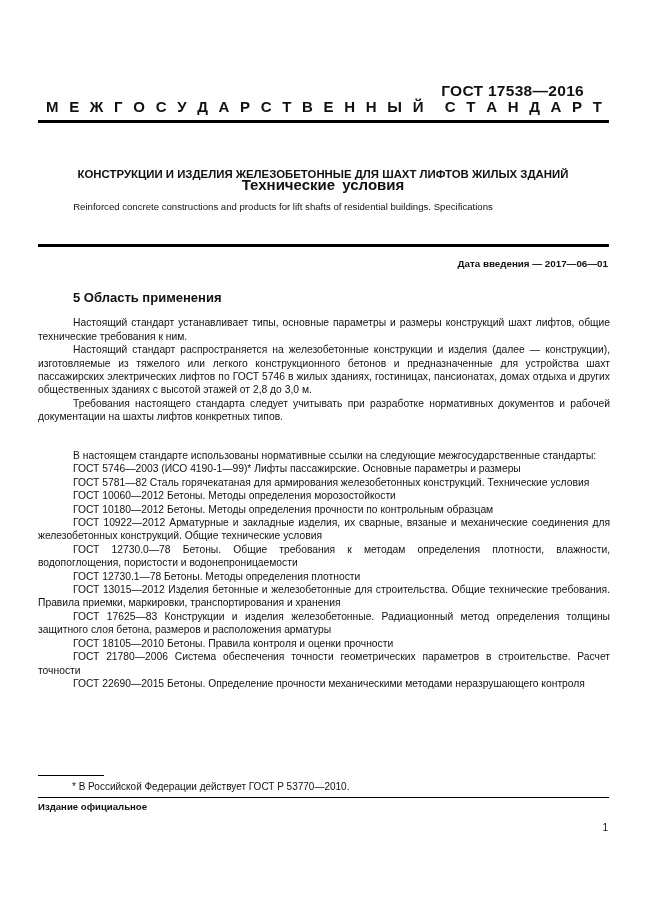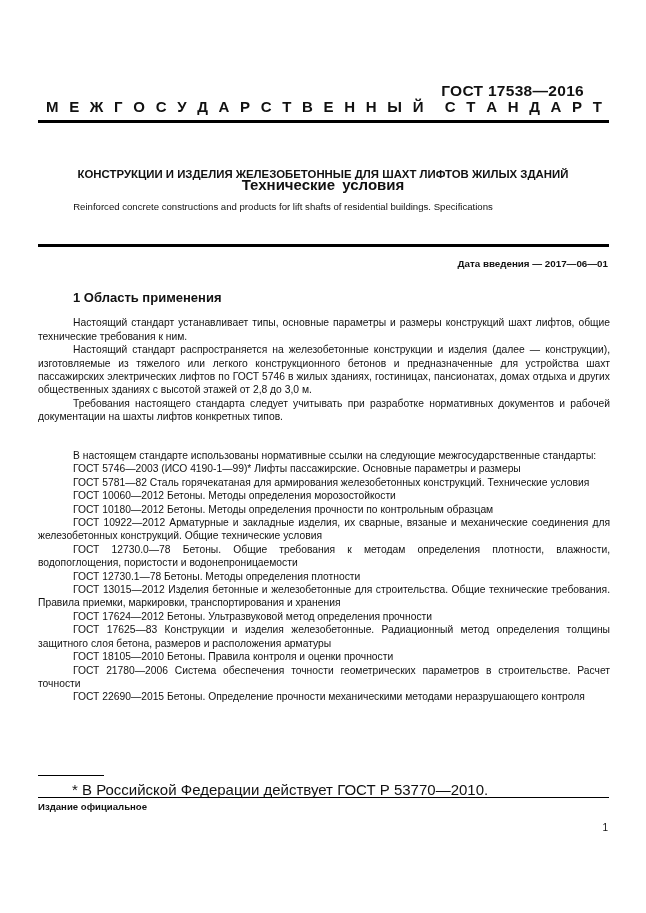--- a/index.html
+++ b/index.html
@@ -11,21 +11,21 @@
     .title { position:absolute; top:168px; left:0; width:646px; text-align:center; font-size:11.4px; font-weight:bold; }
     .subtitle { position:absolute; top:176px; left:0; width:646px; text-align:center; font-size:15px; font-weight:bold; word-spacing:3px; }
     .en-title { position:absolute; top:201px; left:0; width:566px; text-align:center; font-size:9.6px; }
     .rule-thick2 { position:absolute; top:244px; left:38px; width:571px; height:3px; background:#000; }
     .intro-date { position:absolute; top:258px; right:38px; font-size:9.8px; font-weight:bold; }
     .content { position:absolute; left:38px; width:572px; font-size:10.3px; line-height:13.4px; }
     .sec-head { font-size:13px; font-weight:bold; padding-left:35px; }
     .para { text-indent:35px; text-align:justify; margin:0; }
     .ref { text-indent:35px; text-align:justify; margin:0; }
     .fn-rule { position:absolute; top:775px; left:38px; width:66px; height:1px; background:#000; }
-    .footnote { position:absolute; top:781px; left:72px; font-size:15px; }
+    .footnote { position:absolute; top:781px; left:72px; font-size:10px; }
     .rule-thin { position:absolute; top:797px; left:38px; width:571px; height:1px; background:#000; }
     .edition { position:absolute; top:801px; left:38px; font-size:9.6px; font-weight:bold; }
     .page-num { position:absolute; top:822px; right:38px; font-size:10px; }
   </style>
 </head>
 <body>
 
 <div class="gost-code">ГОСТ 17538—2016</div>
 
 <div class="interstate" id="interstate">
@@ -60,40 +60,39 @@
 <div class="rule-thick1"></div>
 
 <div class="title">КОНСТРУКЦИИ И ИЗДЕЛИЯ ЖЕЛЕЗОБЕТОННЫЕ ДЛЯ ШАХТ ЛИФТОВ ЖИЛЫХ ЗДАНИЙ</div>
 <div class="subtitle">Технические условия</div>
 <div class="en-title">Reinforced concrete constructions and products for lift shafts of residential buildings. Specifications</div>
 
 <div class="rule-thick2"></div>
 <div class="intro-date">Дата введения — 2017—06—01</div>
 
 <div class="content" style="top:291px;">
-  <div class="sec-head">1 Область применения</div>
+  <div class="sec-head">5 Область применения</div>
   <div style="height:12px"></div>
   <p class="para">Настоящий стандарт устанавливает типы, основные параметры и размеры конструкций шахт лифтов, общие технические требования к ним.</p>
   <p class="para">Настоящий стандарт распространяется на железобетонные конструкции и изделия (далее — конструкции), изготовляемые из тяжелого или легкого конструкционного бетонов и предназначенные для устройства шахт пассажирских электрических лифтов по ГОСТ 5746 в жилых зданиях, гостиницах, пансионатах, домах отдыха и других общественных зданиях с высотой этажей от 2,8 до 3,0 м.</p>
   <p class="para">Требования настоящего стандарта следует учитывать при разработке нормативных документов и рабочей документации на шахты лифтов конкретных типов.</p>
 </div>
 
 <div class="content" style="top:438px;">
   <div style="height:11px"></div>
   <p class="para">В настоящем стандарте использованы нормативные ссылки на следующие межгосударственные стандарты:</p>
   <div id="refs">
       <p class="ref">ГОСТ 5746—2003 (ИСО 4190-1—99)* Лифты пассажирские. Основные параметры и размеры</p>
       <p class="ref">ГОСТ 5781—82 Сталь горячекатаная для армирования железобетонных конструкций. Технические условия</p>
       <p class="ref">ГОСТ 10060—2012 Бетоны. Методы определения морозостойкости</p>
       <p class="ref">ГОСТ 10180—2012 Бетоны. Методы определения прочности по контрольным образцам</p>
       <p class="ref">ГОСТ 10922—2012 Арматурные и закладные изделия, их сварные, вязаные и механические соединения для железобетонных конструкций. Общие технические условия</p>
       <p class="ref">ГОСТ 12730.0—78 Бетоны. Общие требования к методам определения плотности, влажности, водопоглощения, пористости и водонепроницаемости</p>
       <p class="ref">ГОСТ 12730.1—78 Бетоны. Методы определения плотности</p>
       <p class="ref">ГОСТ 13015—2012 Изделия бетонные и железобетонные для строительства. Общие технические требования. Правила приемки, маркировки, транспортирования и хранения</p>
-      <p class="ref">ГОСТ 17624—2012 Бетоны. Ультразвуковой метод определения прочности</p>
       <p class="ref">ГОСТ 17625—83 Конструкции и изделия железобетонные. Радиационный метод определения толщины защитного слоя бетона, размеров и расположения арматуры</p>
       <p class="ref">ГОСТ 18105—2010 Бетоны. Правила контроля и оценки прочности</p>
       <p class="ref">ГОСТ 21780—2006 Система обеспечения точности геометрических параметров в строительстве. Расчет точности</p>
       <p class="ref">ГОСТ 22690—2015 Бетоны. Определение прочности механическими методами неразрушающего контроля</p>
     </div>
 </div>
 
 <div class="fn-rule"></div>
 <div class="footnote">* В Российской Федерации действует ГОСТ Р 53770—2010.</div>
 <div class="rule-thin"></div>

